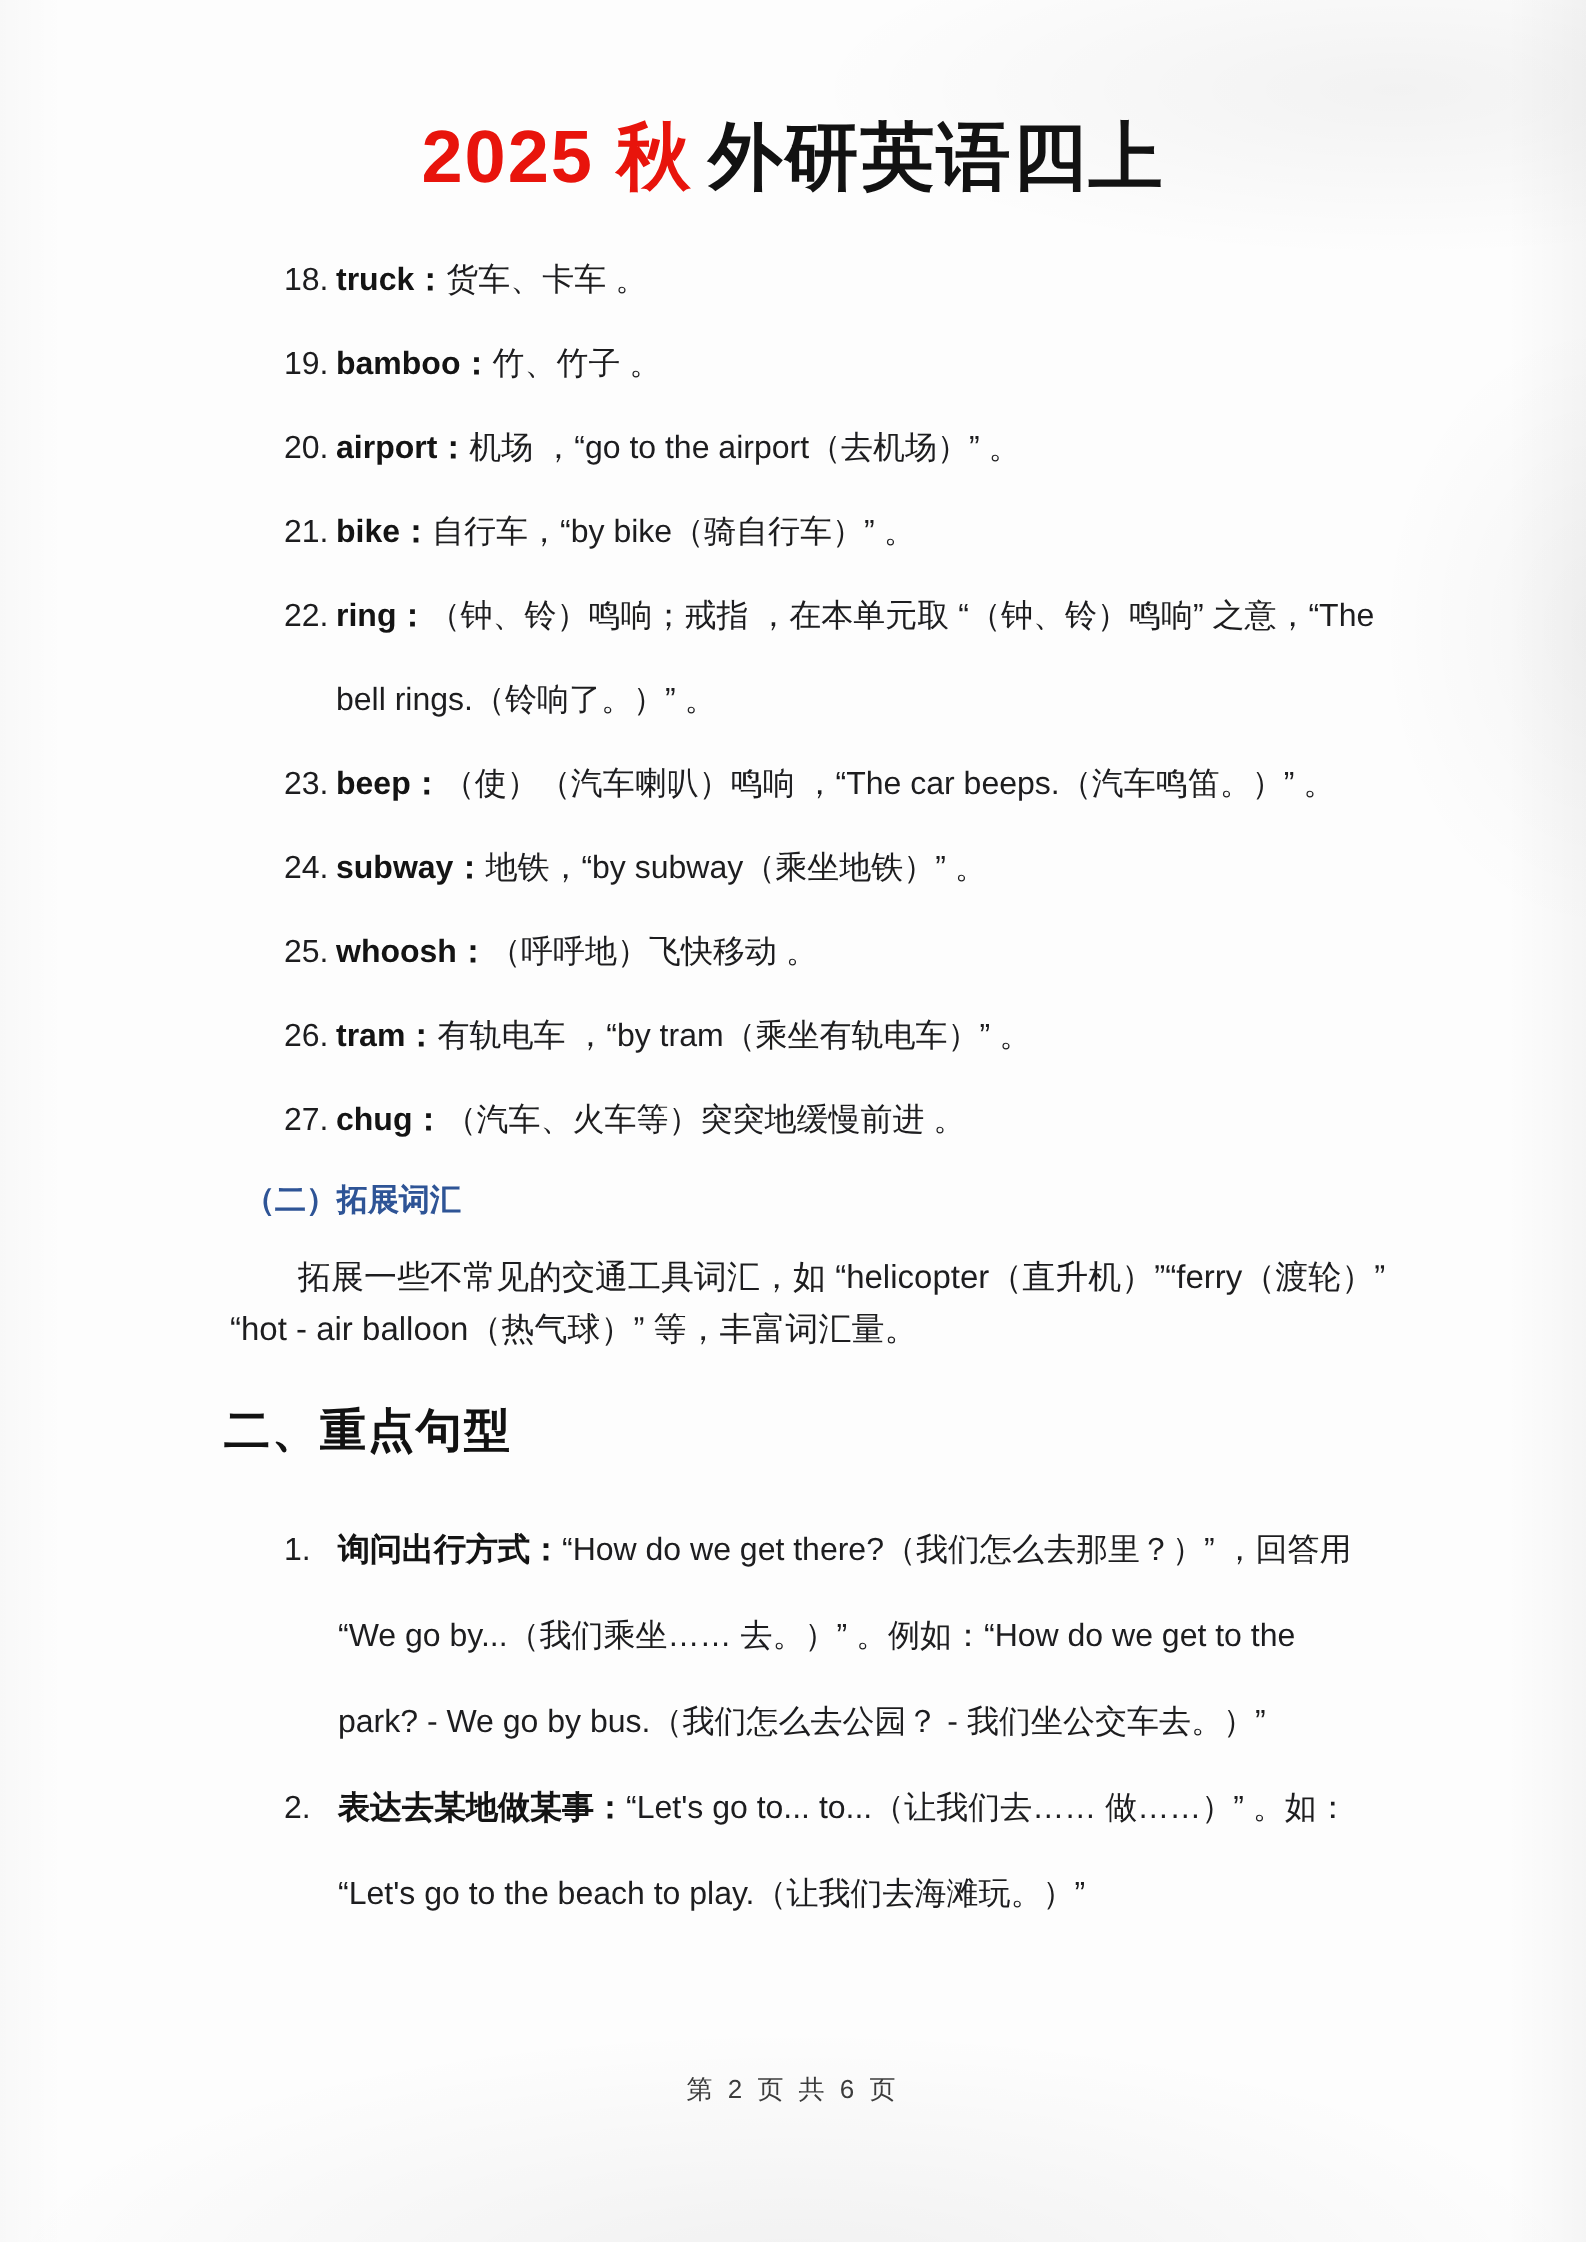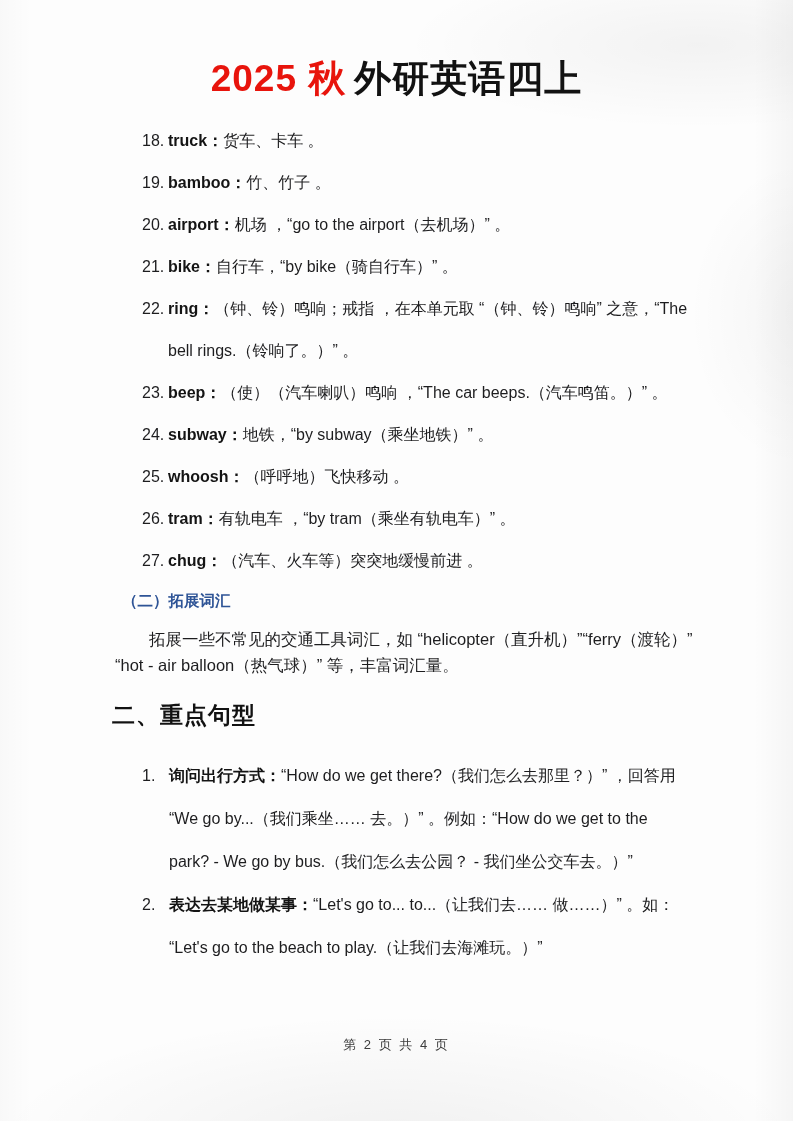--- a/index.html
+++ b/index.html
@@ -123,15 +123,15 @@
   <div class="expand-heading">（二）拓展词汇</div>
   <div class="expand-body">拓展一些不常见的交通工具词汇，如 “helicopter（直升机）”“ferry（渡轮）”“hot - air balloon（热气球）” 等，丰富词汇量。</div>
 
   <div class="section-heading">二、重点句型</div>
 
   <div class="sentence-list">
     <div class="sitem"><span class="num">1.</span><span class="label">询问出行方式：</span><span>“How do we get there?（我们怎么去那里？）” ，回答用 “We go by...（我们乘坐…… 去。）” 。例如：“How do we get to the park? - We go by bus.（我们怎么去公园？ - 我们坐公交车去。）”</span></div>
     <div class="sitem"><span class="num">2.</span><span class="label">表达去某地做某事：</span><span>“Let's go to... to...（让我们去…… 做……）” 。如：“Let's go to the beach to play.（让我们去海滩玩。）”</span></div>
   </div>
 
-  <div class="page-footer">第 2 页 共 4 页</div>
+  <div class="page-footer">第 2 页 共 6 页</div>
 
 </div>
 
 </body></html>

